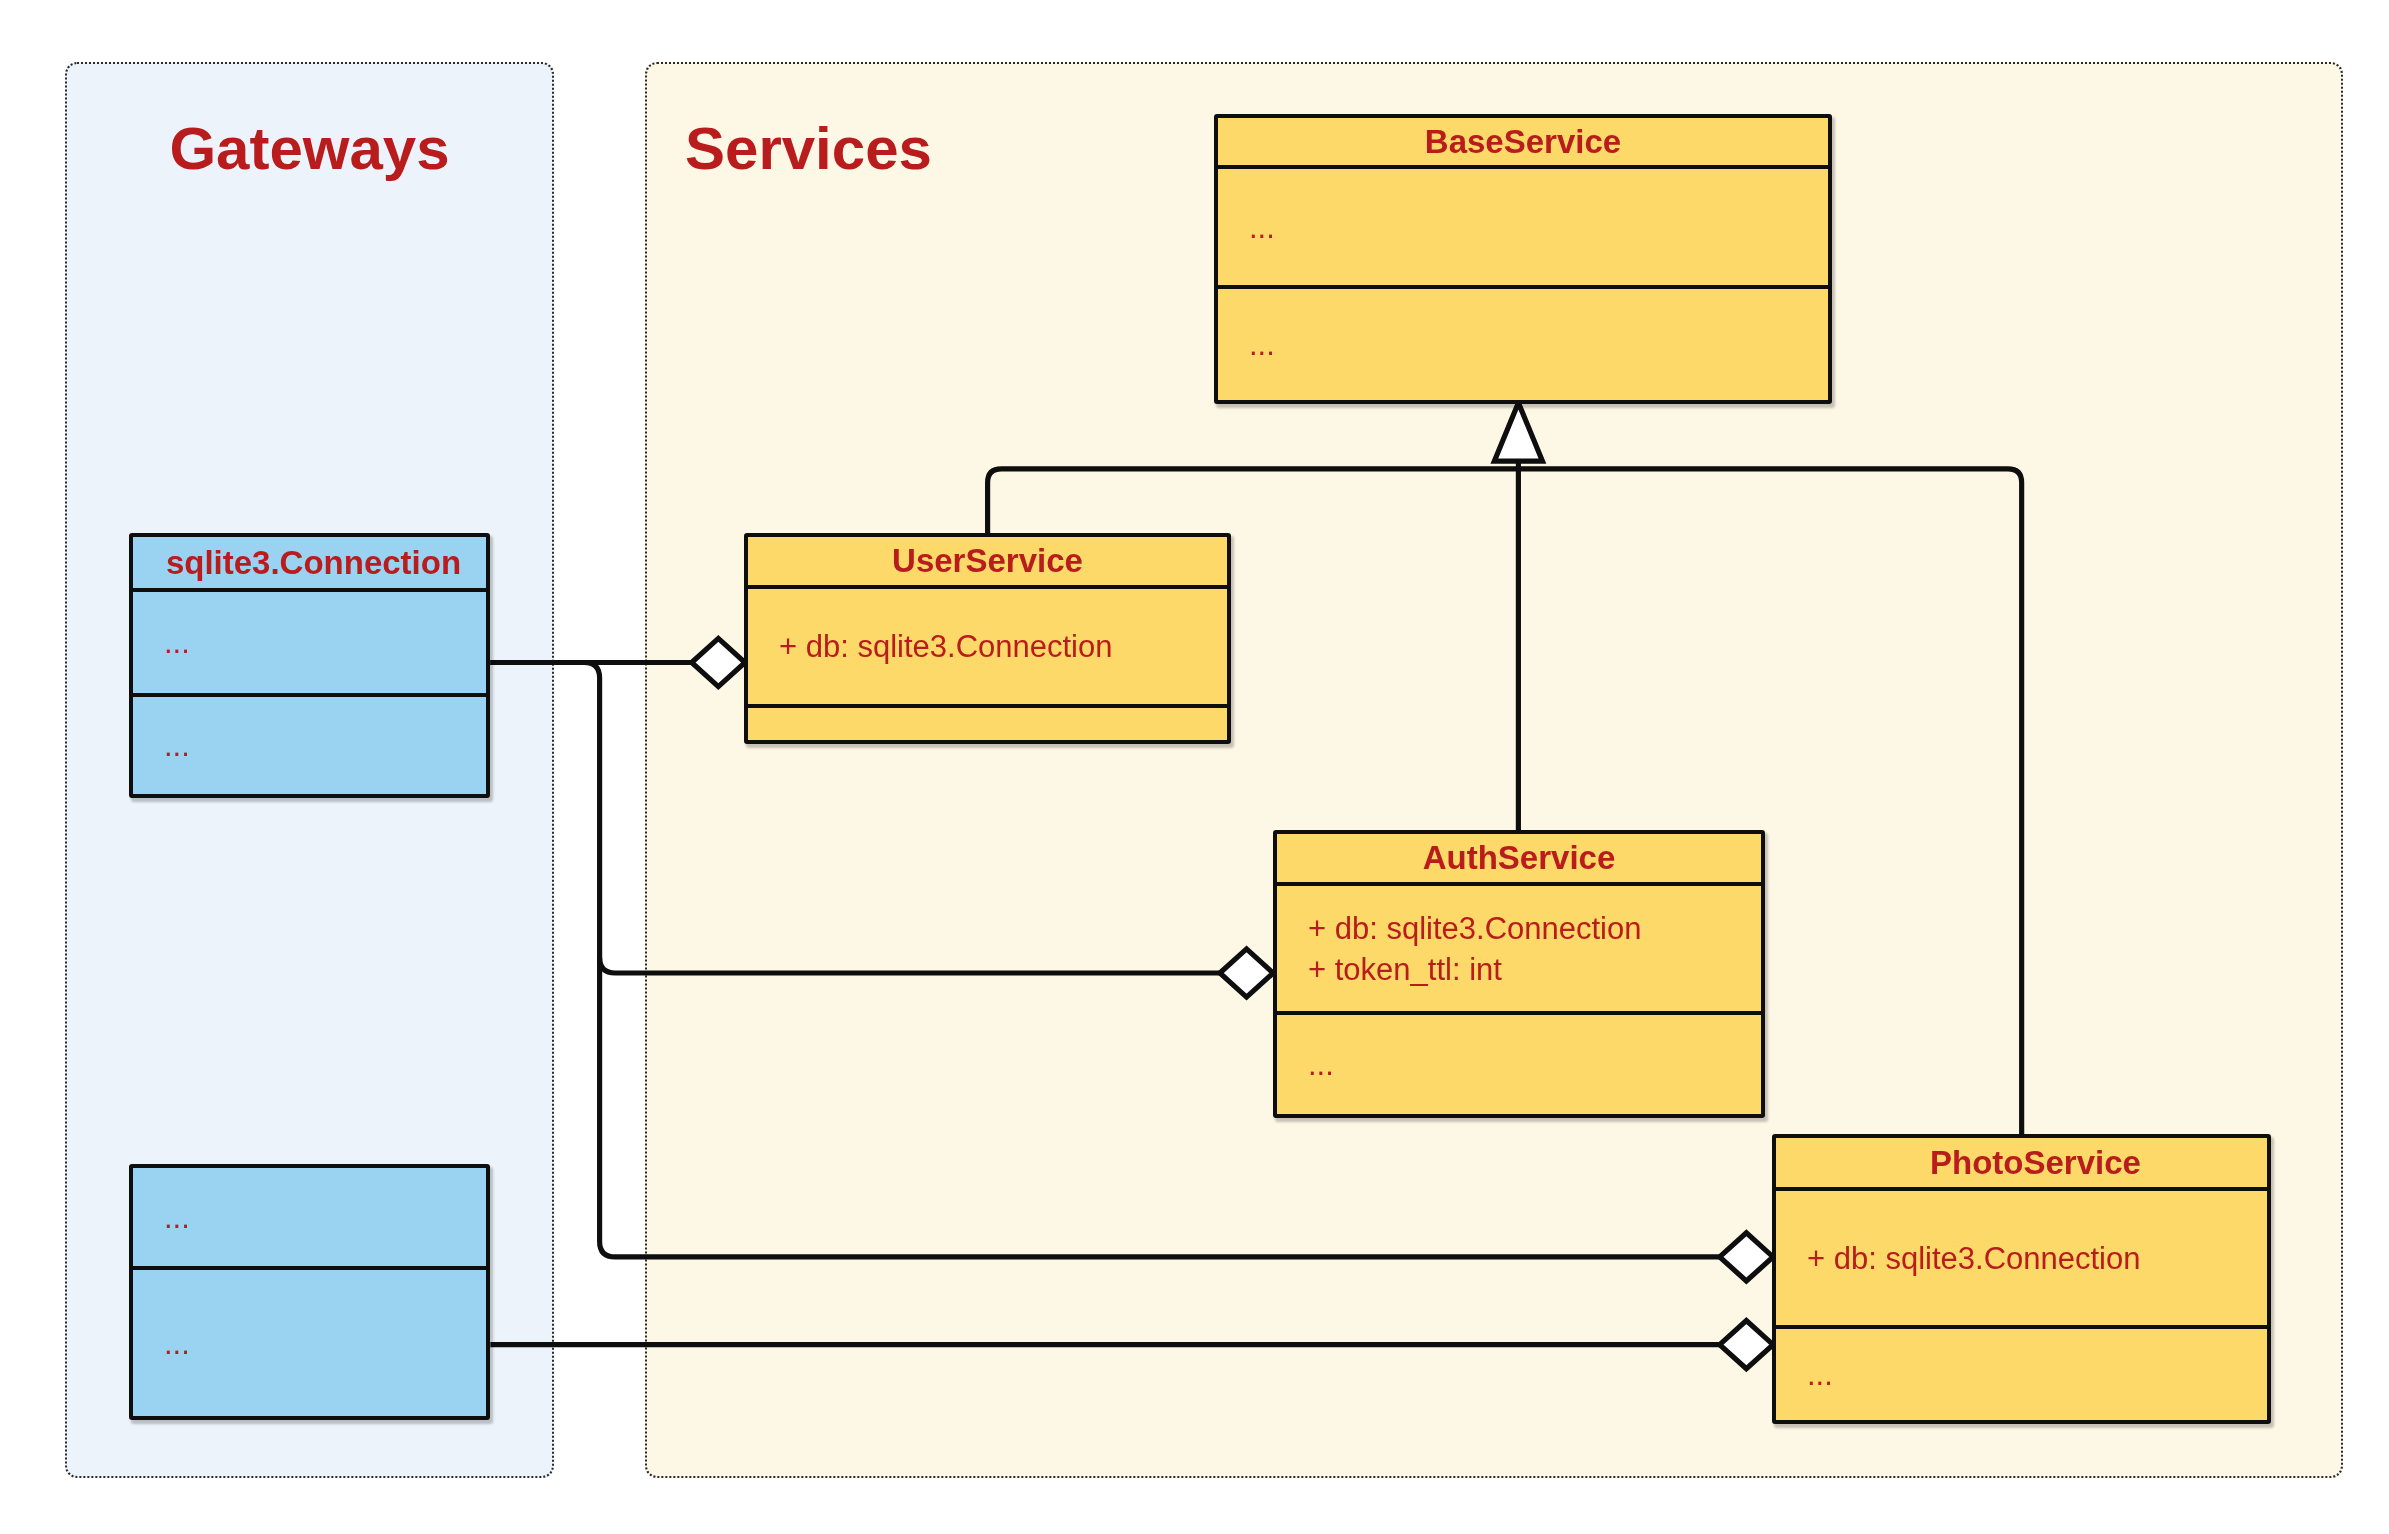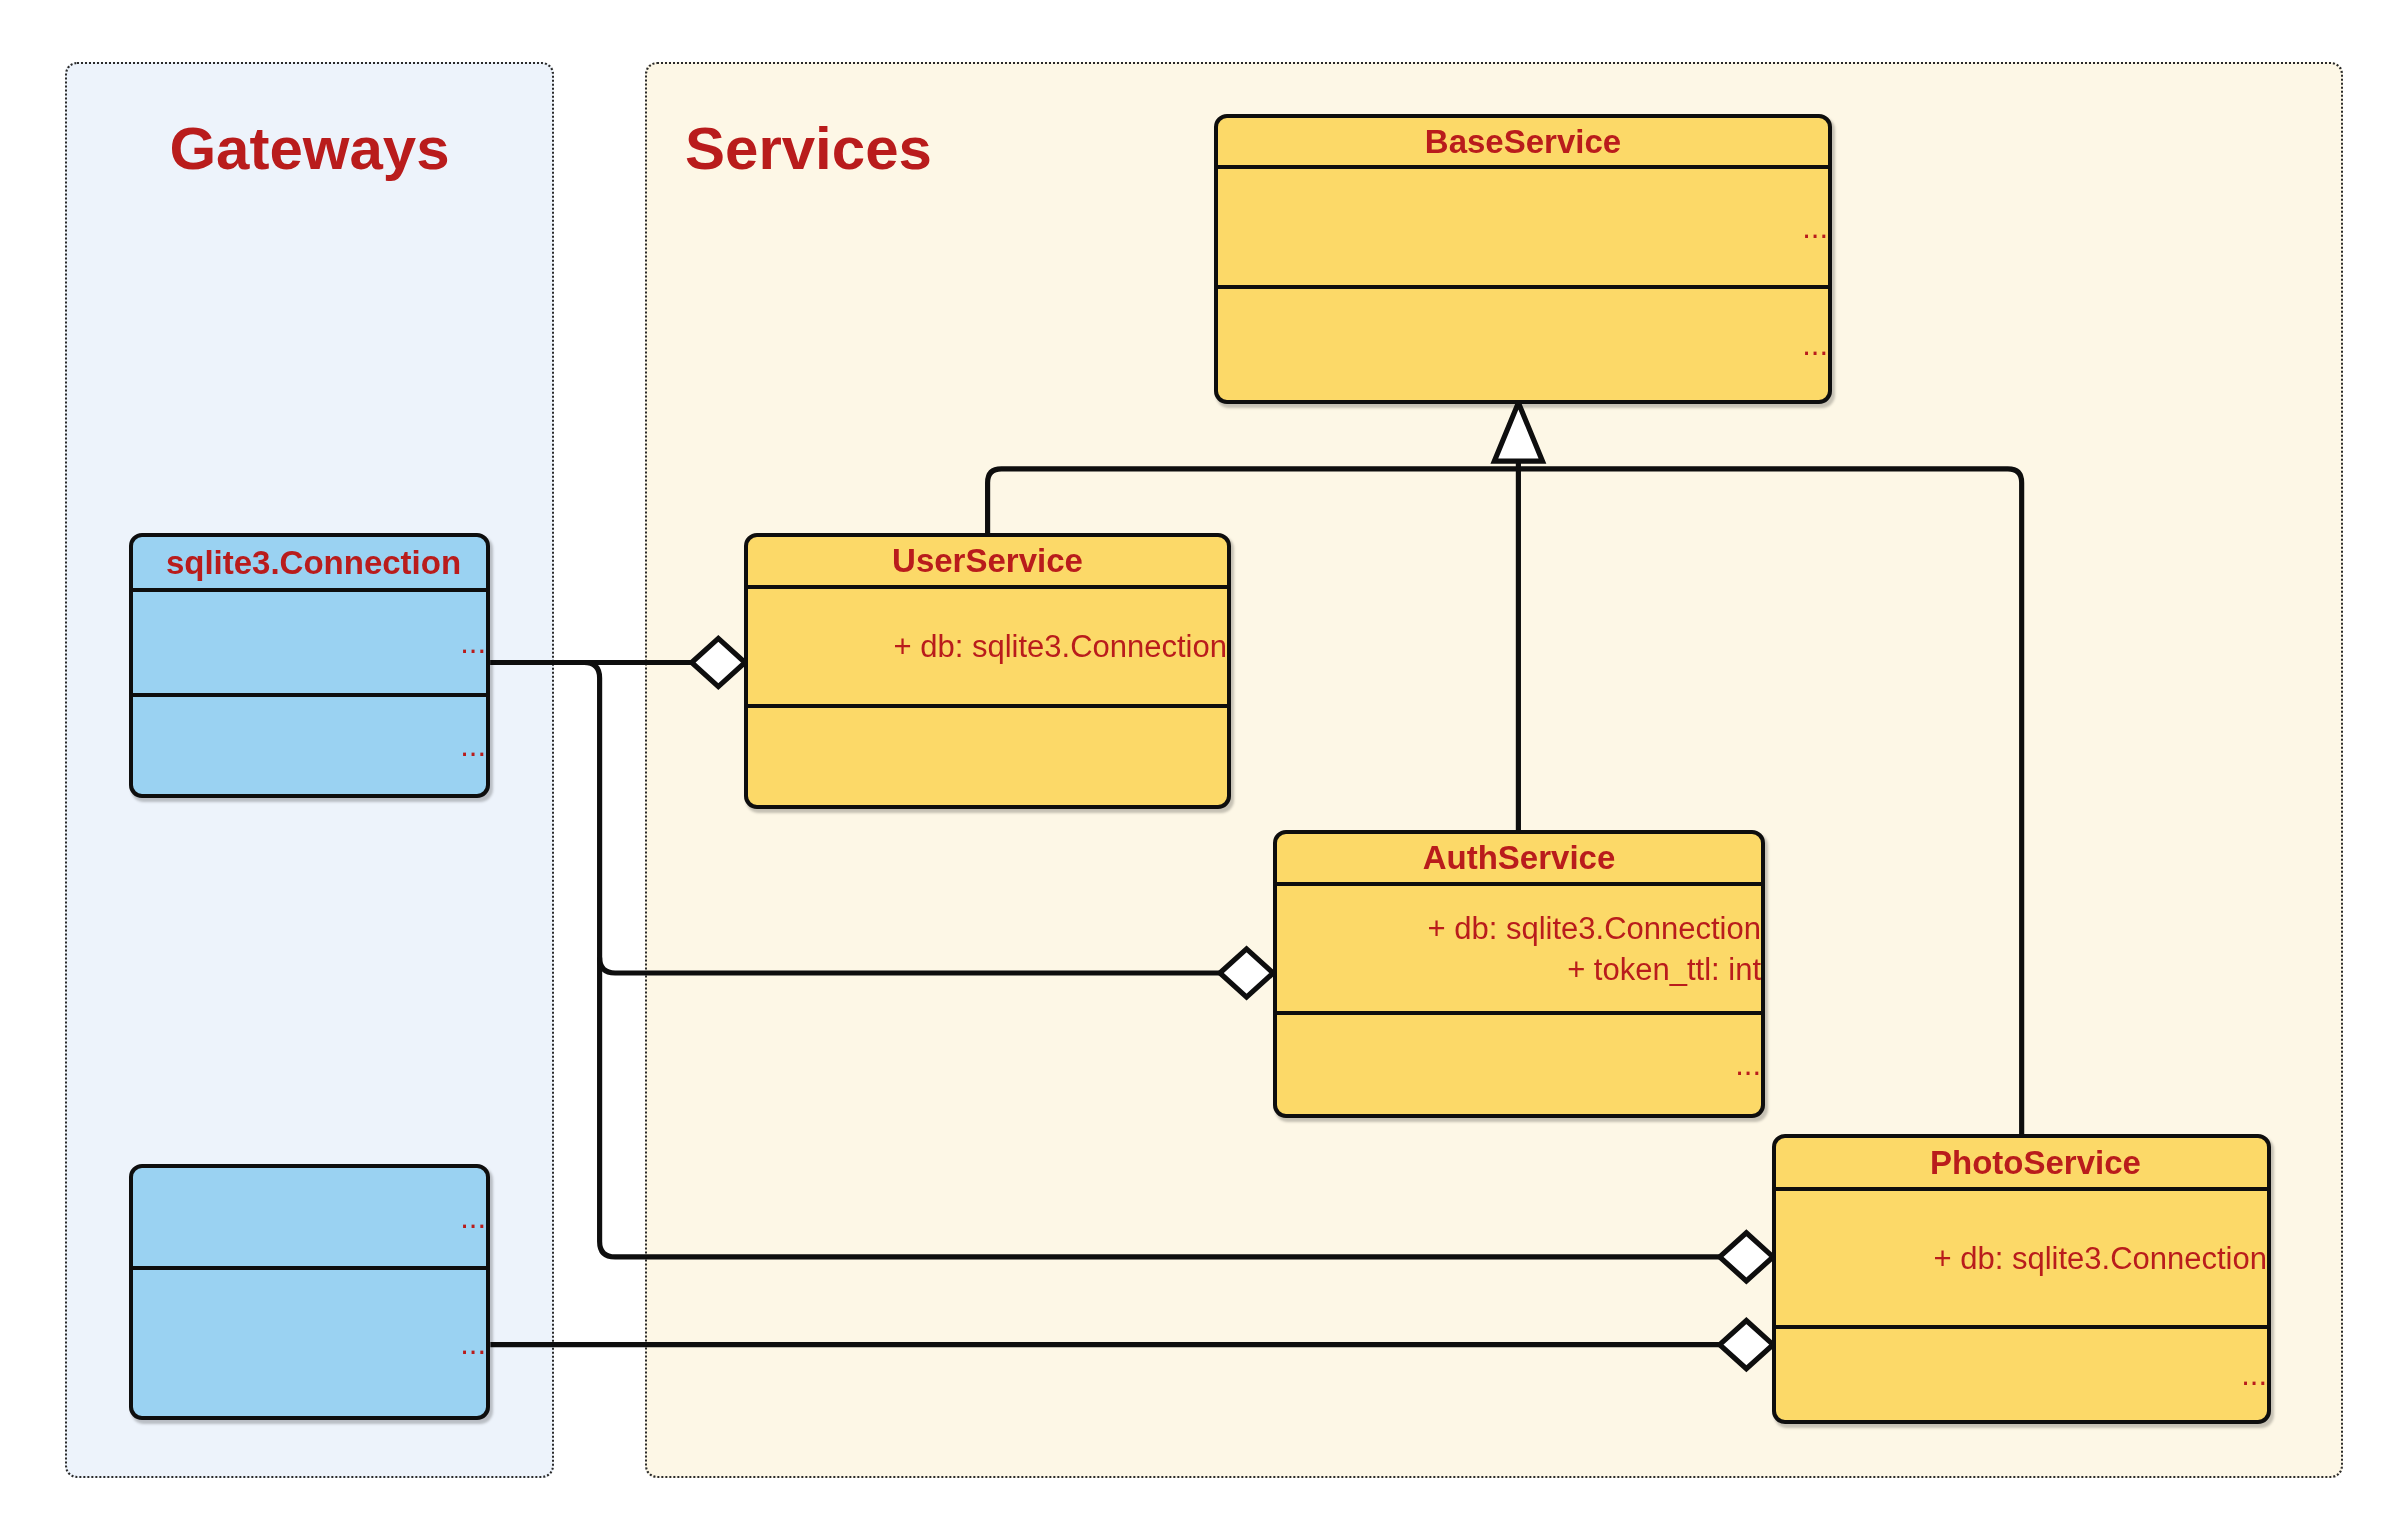--- a/index.html
+++ b/index.html
@@ -71,25 +71,24 @@
     stroke-width: 6;
     stroke-linejoin: miter;
   }
 
   
   .cls {
     position: absolute;
     display: flex;
     flex-direction: column;
     border: 4.3px solid var(--stroke);
-    border-radius: 13px;
+    border-radius: 3px;
     z-index: 2;
     box-shadow: 2.6px 3.4px 2.6px rgba(0,0,0,0.22);
     overflow: hidden;
-    text-align: right;
   }
   .cls.yellow { background: var(--service-class-fill); }
   .cls.blue   { background: var(--gateway-class-fill); }
   .cls-title {
     display: flex;
     align-items: center;
     justify-content: center;
     font-weight: bold;
     font-size: 33px;
     border-bottom: 4.3px solid var(--stroke);
@@ -115,21 +114,21 @@
   #box-sqlite .sec-1 { height: 105px; }
 
   #box-boto3    { left: 129px;  top: 1164px; width: 361px; height: 256px; }
   #box-boto3 .cls-title { height: 53px; }
   #box-boto3 .sec-1 { height: 102px; }
 
   #box-base     { left: 1214px; top: 114px;  width: 618px; height: 290px; }
   #box-base .cls-title { height: 51px; }
   #box-base .sec-1 { height: 120px; }
 
-  #box-user     { left: 744px;  top: 533px;  width: 487px; height: 276px; }
+  #box-user     { left: 744px;  top: 533px;  width: 487px; height: 211px; }
   #box-user .cls-title { height: 52px; }
   #box-user .sec-1 { height: 119px; }
 
   #box-auth     { left: 1273px; top: 830px;  width: 492px; height: 288px; }
   #box-auth .cls-title { height: 52px; }
   #box-auth .sec-1 { height: 129px; }
 
   #box-photo    { left: 1772px; top: 1134px; width: 499px; height: 290px; }
   #box-photo .cls-title { height: 53px; padding-left: 28px; }
   #box-photo .sec-1 { height: 138px; }

